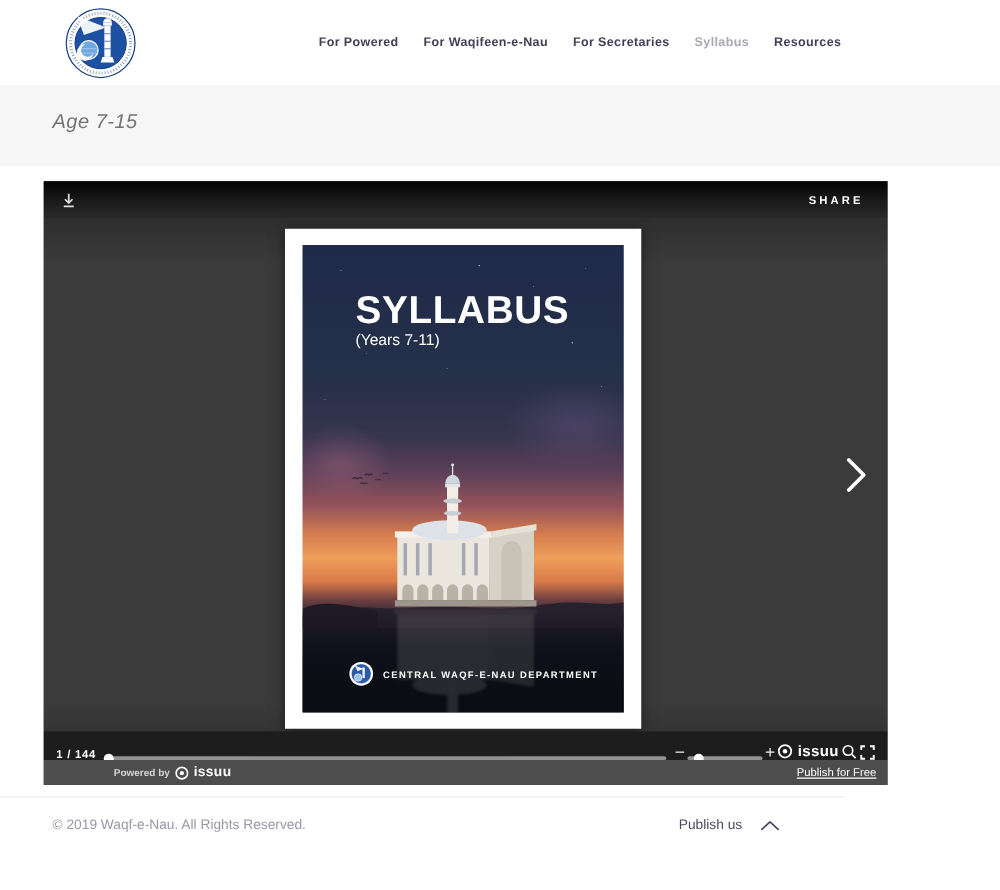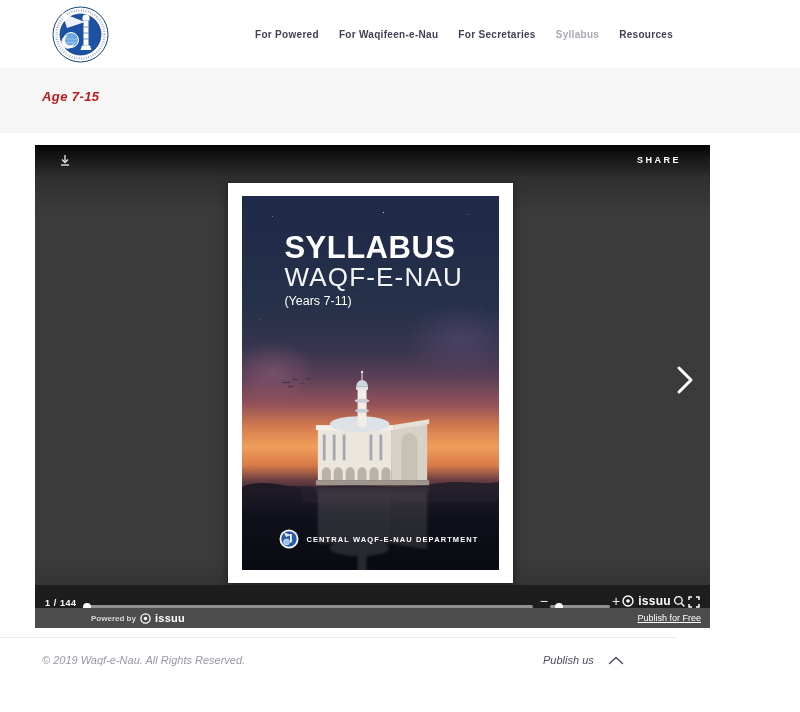--- a/index.html
+++ b/index.html
@@ -11,27 +11,27 @@
 
   
   .site-header { position:absolute; top:0; left:0; width:800px; height:68px; background:#fff; z-index:10; }
   .logo { position:absolute; left:52px; top:6px; width:57px; height:57px; display:block; cursor:pointer; }
   .main-nav { position:absolute; left:255px; top:0; height:68px; display:flex; align-items:center; gap:20px; }
   .main-nav a { font-size:10px; font-weight:bold; color:#413f55; letter-spacing:.3px; text-decoration:none; cursor:pointer; white-space:nowrap; }
   .main-nav a.active { color:#a8a8b3; }
 
   
   .title-band { position:absolute; top:68px; left:0; width:800px; height:65px; background:#f6f6f7; }
-  .title-band h1 { margin:0; position:absolute; left:42px; top:21px; font-size:13px; font-style:italic; font-weight:700; color:#b91c1c; letter-spacing:.4px; }
+  .title-band h1 { margin:0; position:absolute; left:42px; top:21px; font-size:16px; font-style:italic; font-weight:400; color:#737373; letter-spacing:.4px; }
 
   
   .viewer { position:absolute; left:35px; top:145px; width:675px; height:483px; background:#3a3a3a; }
   .v-topbar { position:absolute; top:0; left:0; right:0; height:30px;
     background:linear-gradient(180deg,#040404 0%,#1b1b1b 55%,#2b2b2b 100%);
-    display:flex; align-items:center; justify-content:space-between; padding:0 23px; }
+    display:flex; align-items:center; justify-content:space-between; padding:0 13px; }
   .icon-btn { background:none; border:0; padding:0; cursor:pointer; display:flex; align-items:center; }
   .share-btn { background:none; border:0; color:#fff; font-size:9px; font-weight:bold; letter-spacing:2.5px; cursor:pointer; font-family:inherit; }
 
   .v-stage { position:absolute; top:30px; left:0; right:0; height:410px;
     background:linear-gradient(180deg,#2e2e2e 0%,#3b3b3b 9%,#3b3b3b 94%,#343434 100%); }
   .doc-page { position:absolute; left:193px; top:8px; width:285px; height:400px; background:#fff;
     box-shadow:0 2px 10px rgba(0,0,0,.5); cursor:pointer; }
 
   .cover { position:absolute; left:14px; top:13px; width:257px; height:374px; overflow:hidden;
     background:linear-gradient(180deg,
@@ -84,21 +84,21 @@
   .brand span { color:#fff; font-size:12px; font-weight:bold; letter-spacing:.3px; }
 
   .v-powered { position:absolute; top:463px; left:0; right:0; height:20px; background:#4d4d4d;
     display:flex; align-items:center; justify-content:space-between; padding:0 9px; }
   .powered { display:flex; align-items:center; gap:4px; text-decoration:none; cursor:pointer;margin-left:47px; }
   .powered .pb-text { color:#d6d6d6; font-size:8px; font-weight:bold; }
   .powered .pb-issuu { color:#fff; font-size:11px; font-weight:bold; letter-spacing:.3px; }
   .publish { color:#fff; font-size:9px; text-decoration:underline; cursor:pointer; }
 
   
-  .site-footer { position:absolute; top:637px; left:0; width:676px; height:75px; background:#fff; border-top:1px solid #ececf0;font-style:italic; }
+  .site-footer { position:absolute; top:637px; left:0; width:676px; height:75px; background:#fff; border-top:1px solid #ececf0; }
   .copyright { position:absolute; left:42px; top:16px; font-size:11px; color:#9898a6; }
   .contact { position:absolute; left:543px; top:16px; font-size:11px; color:#4c4b63; text-decoration:none; cursor:pointer; }
   .to-top { position:absolute; left:602px; top:14px; background:none; border:0; cursor:pointer; }
 </style>
 </head>
 <body>
 
 <header class="site-header">
   <a class="logo">
     <svg width="57" height="57" viewBox="0 0 57 57">
@@ -196,21 +196,20 @@
         <svg class="mosque-reflect" viewBox="0 0 150 124">
           <polygon points="96,66 132,60 132,118 96,118" fill="#d7d2c8"></polygon>
           <rect x="22" y="66" width="74" height="52" fill="#ebe7df"></rect>
           <ellipse cx="64" cy="61.5" rx="30" ry="8" fill="#dde2e9"></ellipse>
           <rect x="62" y="24" width="9" height="40" fill="#f1eee8"></rect>
           <rect x="20" y="118" width="114" height="5" fill="#9d968c"></rect>
         </svg>
 
         <div class="cover-text">
           <div class="c-title">SYLLABUS</div>
-          <div class="c-sub">WAQF-E-NAU</div>
           <div class="c-years">(Years 7-11)</div>
         </div>
 
         <div class="dept">
           <svg width="20" height="20" viewBox="0 0 20 20">
             <circle cx="10" cy="10" r="9.5" fill="#ffffff"></circle>
             <circle cx="10" cy="10" r="8" fill="#2a5aa8" stroke="#ffffff" stroke-width="0.5"></circle>
             <polygon points="12,6 5,3.5 7,8" fill="#ffffff" opacity="0.9"></polygon>
             <rect x="11" y="5" width="1.8" height="8.5" fill="#ffffff"></rect>
             <circle cx="7.5" cy="13" r="3" fill="#9cc4ec" stroke="#ffffff" stroke-width="0.5"></circle>

